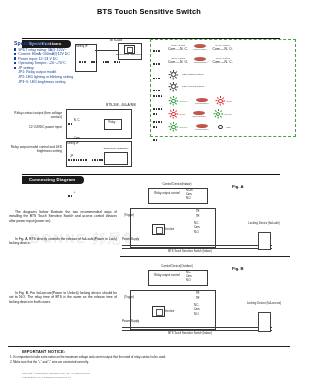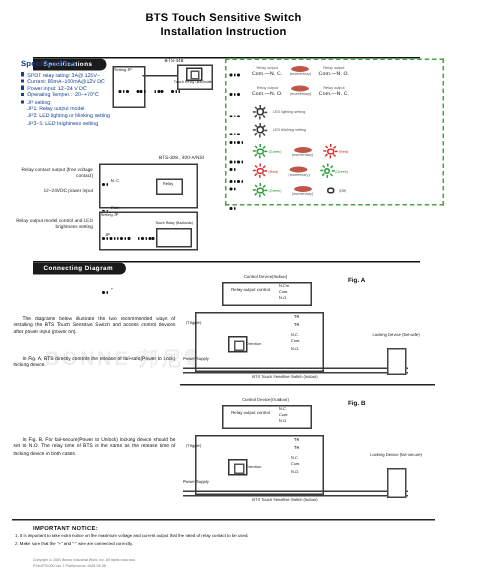--- a/index.html
+++ b/index.html
@@ -57,21 +57,20 @@
   .lock{position:absolute;border:.7px solid #444;background:#fff;}
   .arrowlbl{position:absolute;font-size:2.8px;color:#333;}
 </style>
 </head>
 <body>
 
 <div class="page">
 
   <div class="title">
     <div>BTS Touch Sensitive Switch</div>
-    <div>Installation Instruction</div>
   </div>
 
   <div class="tabwrap" style="top:31px;">
     <span class="tab">Specifications</span>
   </div>
   <div class="tabrule" style="left:22px;top:37.6px;width:258px;"></div>
 
   <div class="specpanel">
     <div class="spec-h">Specifications</div>
     <div class="spec-li">

